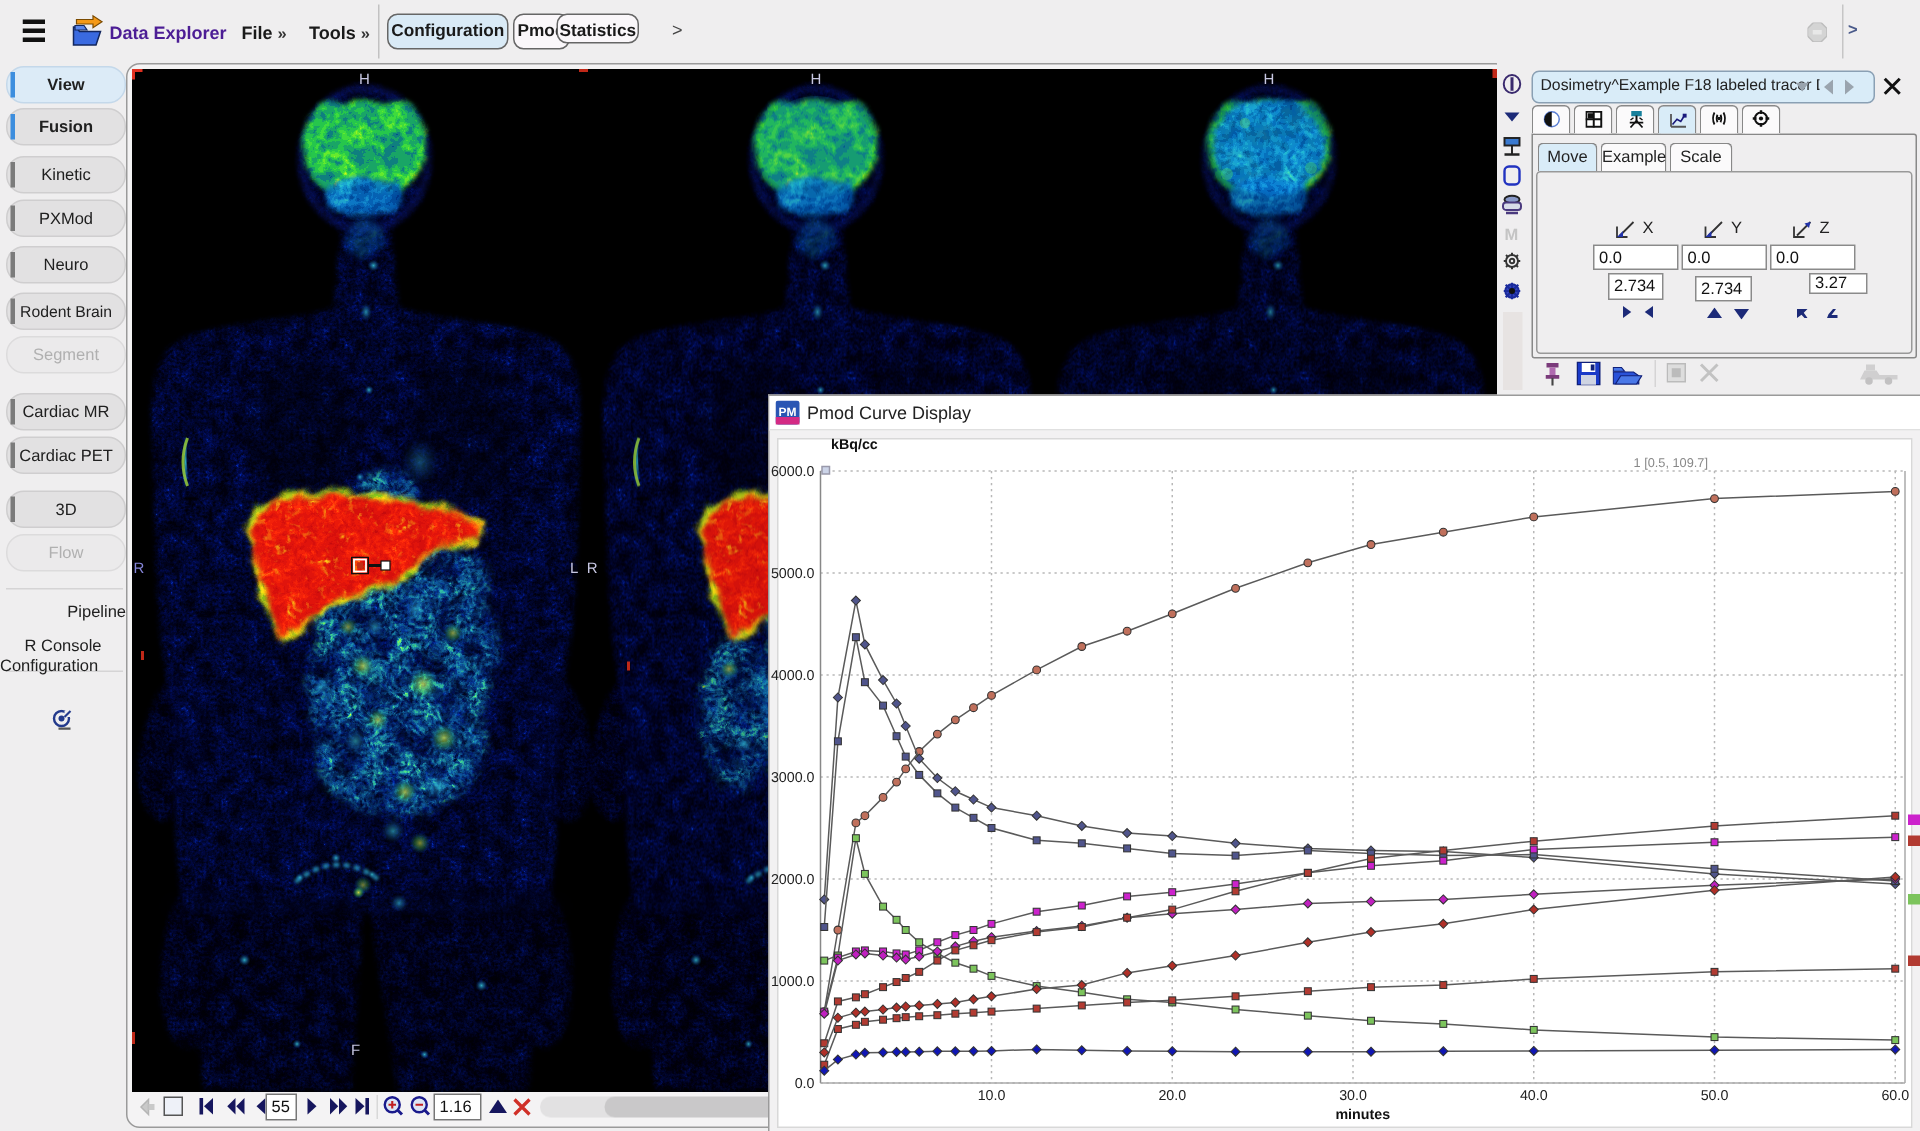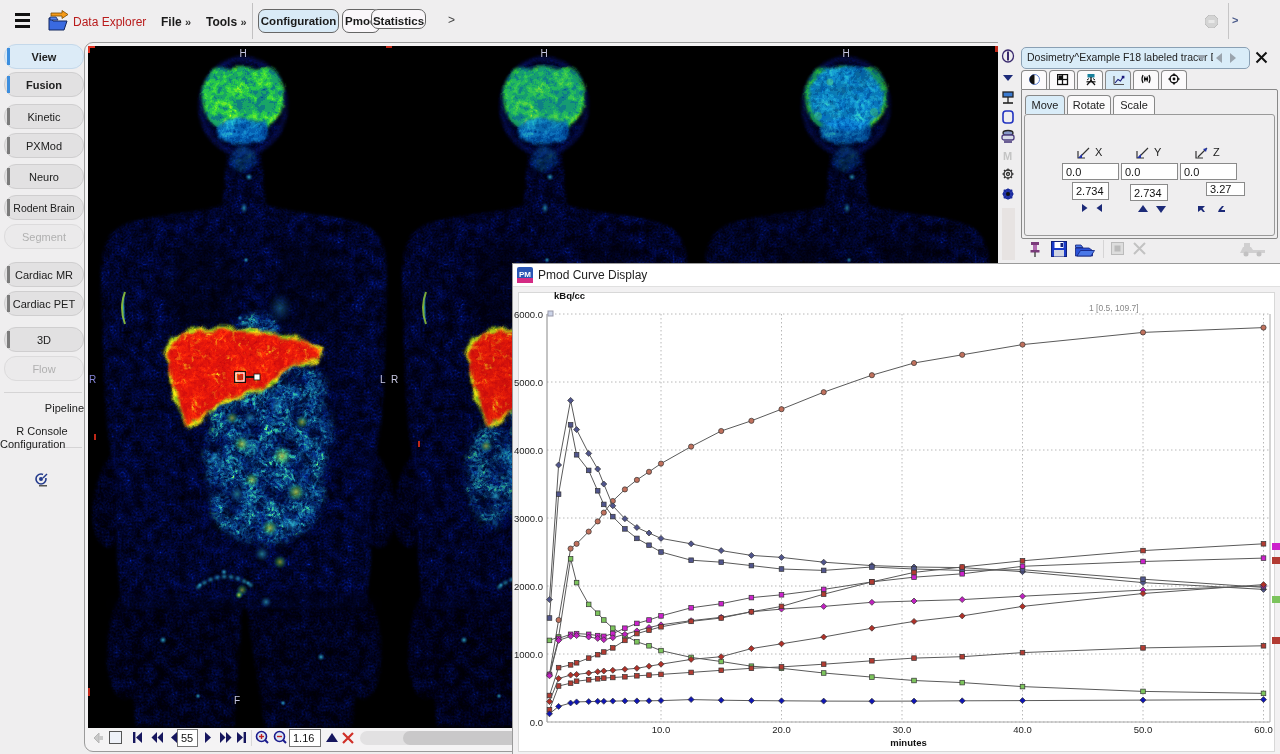--- a/index.html
+++ b/index.html
@@ -16,21 +16,21 @@
       <rect x="0" y="1" width="15" height="3" fill="#111"></rect>
       <rect x="0" y="7" width="15" height="3" fill="#111"></rect>
       <rect x="0" y="13" width="15" height="3" fill="#111"></rect>
     </svg>
 
   <svg class="abs" style="left:48px;top:8px" width="22" height="26">
     <path d="M1 10 L1 22 L16 22 L19 13 L5 13 L3 10 Z" fill="#3a6ae0" stroke="#12265e" stroke-width="1"></path>
     <path d="M2 9 L8 9 L10 12 L2 12 Z" fill="#5a86ec" stroke="#12265e" stroke-width="0.8"></path>
     <path d="M3 5 L14 5 L14 2.5 L20 6.5 L14 10.5 L14 8 L3 8 Z" fill="#f59a18" stroke="#7a4a00" stroke-width="0.8"></path>
   </svg>
-  <div class="abs" style="left:73px;top:15px;font-size:12px;font-weight:normal;color:#b91c1c">Data Explorer</div>
+  <div class="abs" style="left:73px;top:15px;font-size:12px;font-weight:bold;color:#4c1d95">Data Explorer</div>
   <div class="abs" style="left:161px;top:15px;font-size:12px;font-weight:bold;color:#1a1a1a">File <span style="font-size:11px;color:#333">»</span></div>
   <div class="abs" style="left:206px;top:15px;font-size:12px;font-weight:bold;color:#1a1a1a">Tools <span style="font-size:11px;color:#333">»</span></div>
   <div class="abs" style="left:252px;top:3px;width:1px;height:36px;background:#c2c1c2"></div>
   <div class="btn3 abs" style="left:258px;top:9px;width:81px;height:24px;line-height:22px;background:#d9eaf6">Configuration</div>
   <div class="btn3 abs" style="left:342px;top:9px;width:38px;height:24px;line-height:22px">Pmod</div>
   <div class="btn3 abs" style="left:371px;top:9px;width:55px;height:20px;line-height:22px">Statistics</div>
   <div class="abs" style="left:448px;top:13px;font-size:12px;color:#444">&gt;</div>
 
   <svg class="abs" style="left:1205px;top:15px" width="13" height="13">
       <polygon points="4,0 9,0 13,4 13,9 9,13 4,13 0,9 0,4" fill="#d4d4d4" stroke="#bdbdbd"></polygon>
@@ -448,21 +448,21 @@
       </svg>
     <svg class="abs" style="left:147px;top:3px" width="13" height="13">
         <circle cx="6" cy="6" r="4" fill="none" stroke="#111" stroke-width="1.4"></circle>
         <path d="M6 0.5 L6 3 M6 9 L6 11.5 M0.5 6 L3 6 M9 6 L11.5 6" stroke="#111" stroke-width="1.6"></path>
         <circle cx="6" cy="6" r="1.4" fill="#111"></circle>
       </svg>
   </div>
 
   <div class="abs" style="left:23px;top:47px;width:257px;height:150px;border:1px solid #888;background:#efeeef;border-radius:0 2px 2px 2px">
     <div class="abs" style="left:3px;top:5px;width:40px;height:19px;background:#d9ecf8;border:1px solid #888;border-bottom:none;border-radius:4px 4px 0 0;font-size:11px;text-align:center;line-height:18px;color:#222">Move</div>
-    <div class="abs" style="left:45px;top:5px;width:44px;height:19px;background:#fbfafb;border:1px solid #888;border-bottom:none;border-radius:4px 4px 0 0;font-size:11px;text-align:center;line-height:18px;color:#222">Rotate</div>
+    <div class="abs" style="left:45px;top:5px;width:44px;height:19px;background:#fbfafb;border:1px solid #888;border-bottom:none;border-radius:4px 4px 0 0;font-size:11px;text-align:center;line-height:18px;color:#222">Example</div>
     <div class="abs" style="left:91px;top:5px;width:42px;height:19px;background:#fbfafb;border:1px solid #888;border-bottom:none;border-radius:4px 4px 0 0;font-size:11px;text-align:center;line-height:18px;color:#222">Scale</div>
     <div class="abs" style="left:2px;top:24px;width:251px;height:122px;border:1px solid #999;border-radius:3px;background:#efeeef">
 
       <svg class="abs" style="left:52px;top:32px" width="14" height="13">
           <path d="M12 1 L3 10 M1 4 L1 11 L8 11" stroke="#333" stroke-width="1.2" fill="none"></path>
           <path d="M1 11 L5 7 L5 11 Z" fill="#2233aa"></path>
         </svg>
       <div class="abs" style="left:70px;top:31px;font-size:11px;color:#222">X</div>
       <svg class="abs" style="left:111px;top:32px" width="14" height="13">
           <path d="M12 1 L3 10 M1 4 L1 11 L8 11" stroke="#333" stroke-width="1.2" fill="none"></path>

